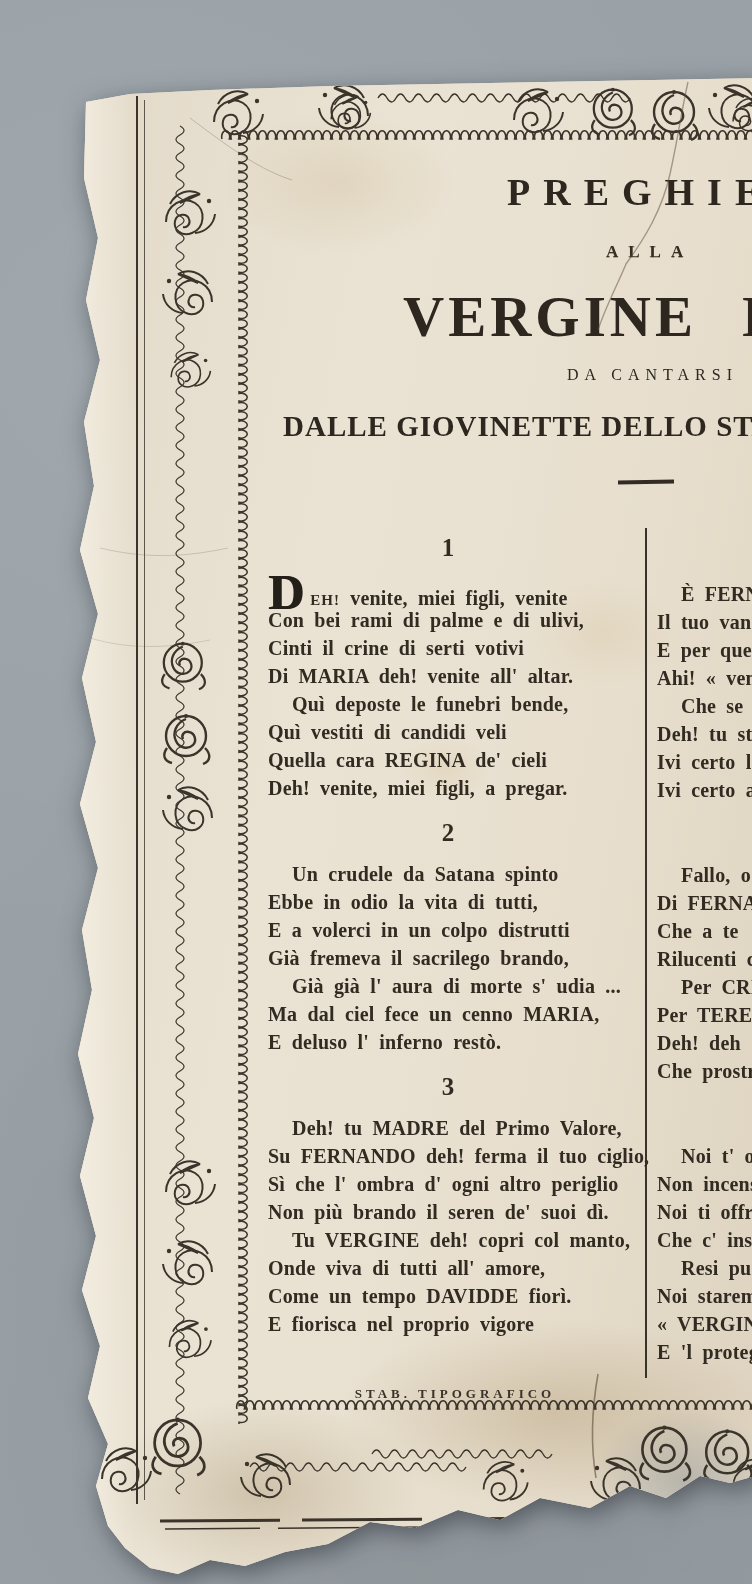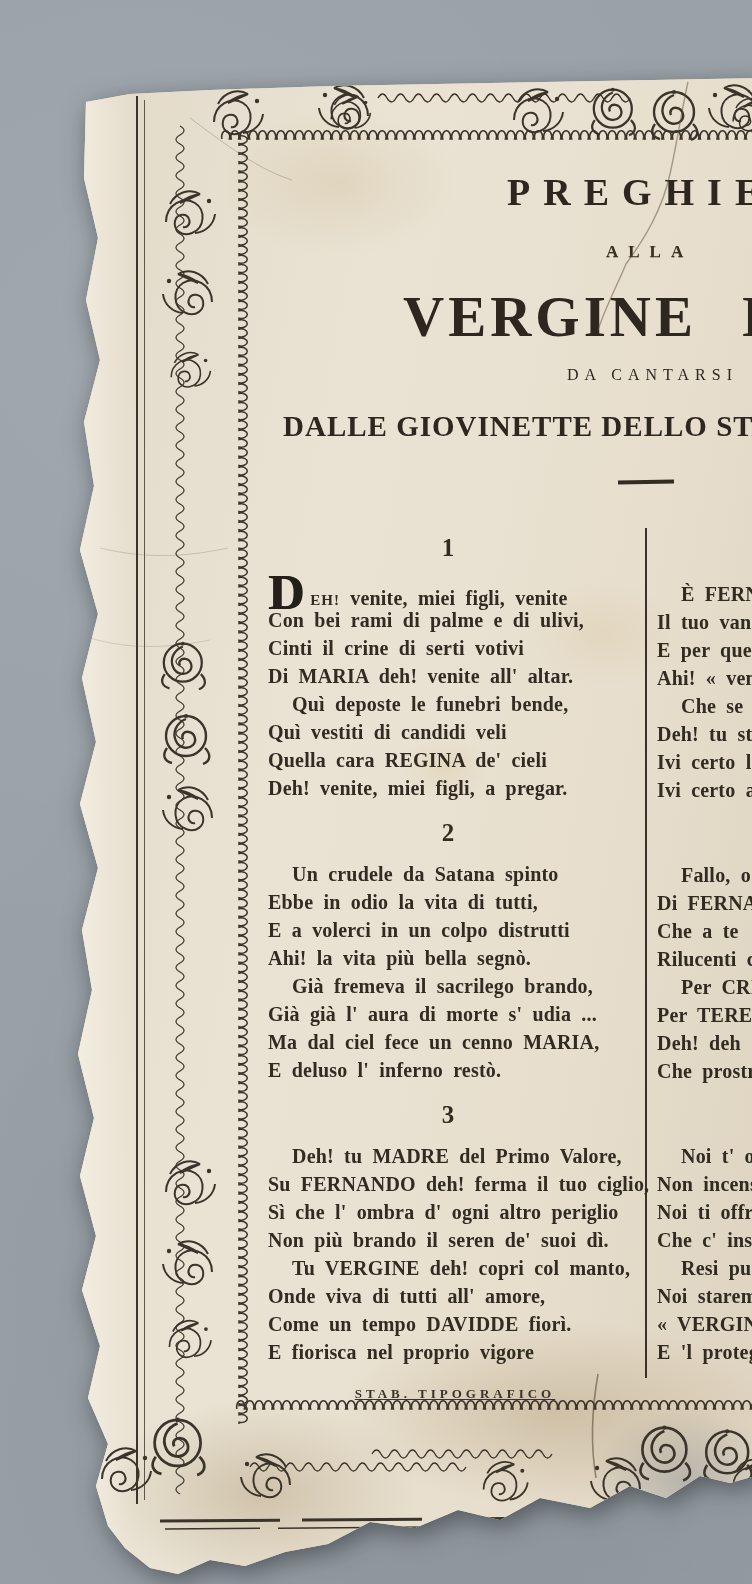--- a/index.html
+++ b/index.html
@@ -62,21 +62,21 @@
   .vline{font-size:20px;line-height:28px;height:28px;font-weight:bold;white-space:nowrap;word-spacing:5px;letter-spacing:.2px;}
   .lines8 .vline:nth-of-type(4n+1){padding-left:24px;}
   .rest7 .vline:nth-of-type(4){padding-left:24px;}
   .dropline{position:relative;}
   .dropcap{display:inline-block;font-size:50px;line-height:20px;position:relative;top:4px;margin-right:6px;color:#241f18;text-shadow:1px 0 0 #241f18;}
   .sc{font-size:15px;letter-spacing:1px;}
   .divider-v{position:absolute;left:575px;top:450px;width:2px;height:850px;background:#3a332b;}
 
   
   .imprint{position:absolute;left:280px;top:1308px;width:210px;text-align:center;
-    font-size:13px;font-weight:bold;letter-spacing:4px;color:#3a332b;text-decoration:underline;}
+    font-size:13px;font-weight:bold;letter-spacing:4px;color:#3a332b;}
 </style>
 </head>
 <body>
 
 <div class="paper-wrap">
   <div class="paper">
 
     <svg width="0" height="0" style="position:absolute">
       <defs>
         <g id="fl" stroke="#3b342b" fill="none" stroke-width="2">
@@ -165,21 +165,20 @@
             <div class="vline">Deh! venite, miei figli, a pregar.</div>
           </div>
       </section>
       <section class="stanza">
         <div class="snum mb12">2</div>
         <div class="lines lines8">
 
         <div class="vline">Un crudele da Satana spinto</div>
             <div class="vline">Ebbe in odio la vita di tutti,</div>
             <div class="vline">E a volerci in un colpo distrutti</div>
-            <div class="vline">Ahi! la vita più bella segnò.</div>
             <div class="vline">Già fremeva il sacrilego brando,</div>
             <div class="vline">Già già l' aura di morte s' udia ...</div>
             <div class="vline">Ma dal ciel fece un cenno MARIA,</div>
             <div class="vline">E deluso l' inferno restò.</div>
           </div>
       </section>
       <section class="stanza">
         <div class="snum mb12">3</div>
         <div class="lines lines8">
 

